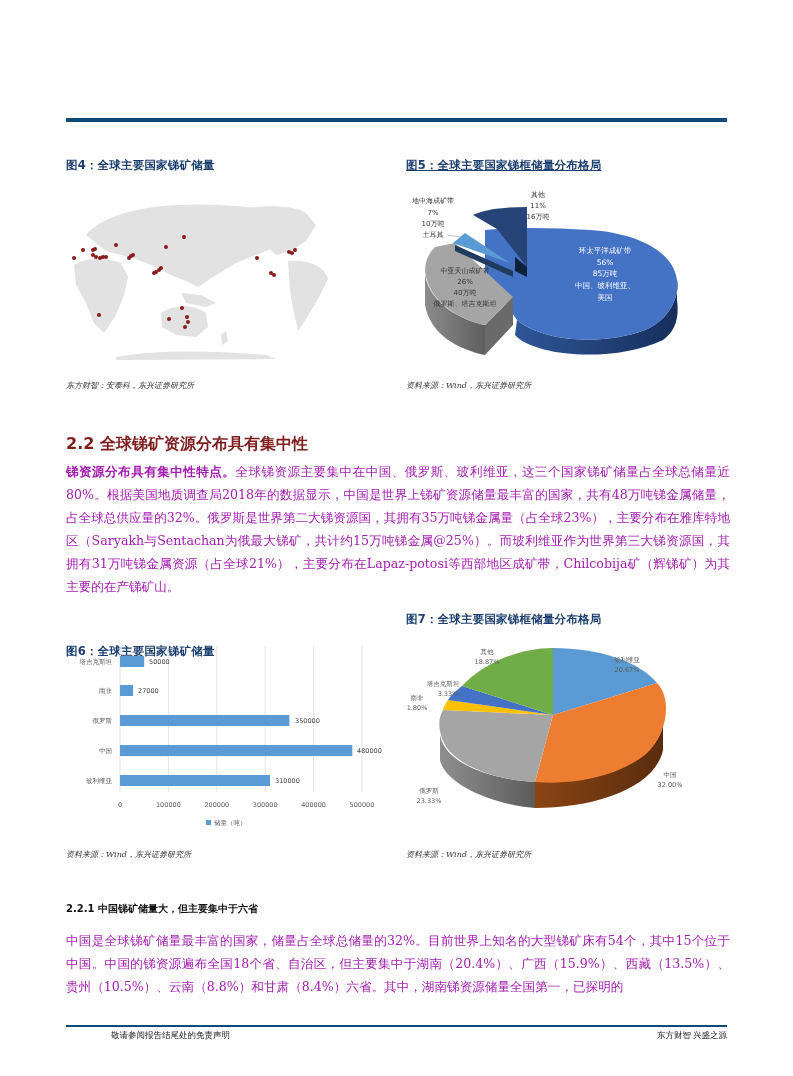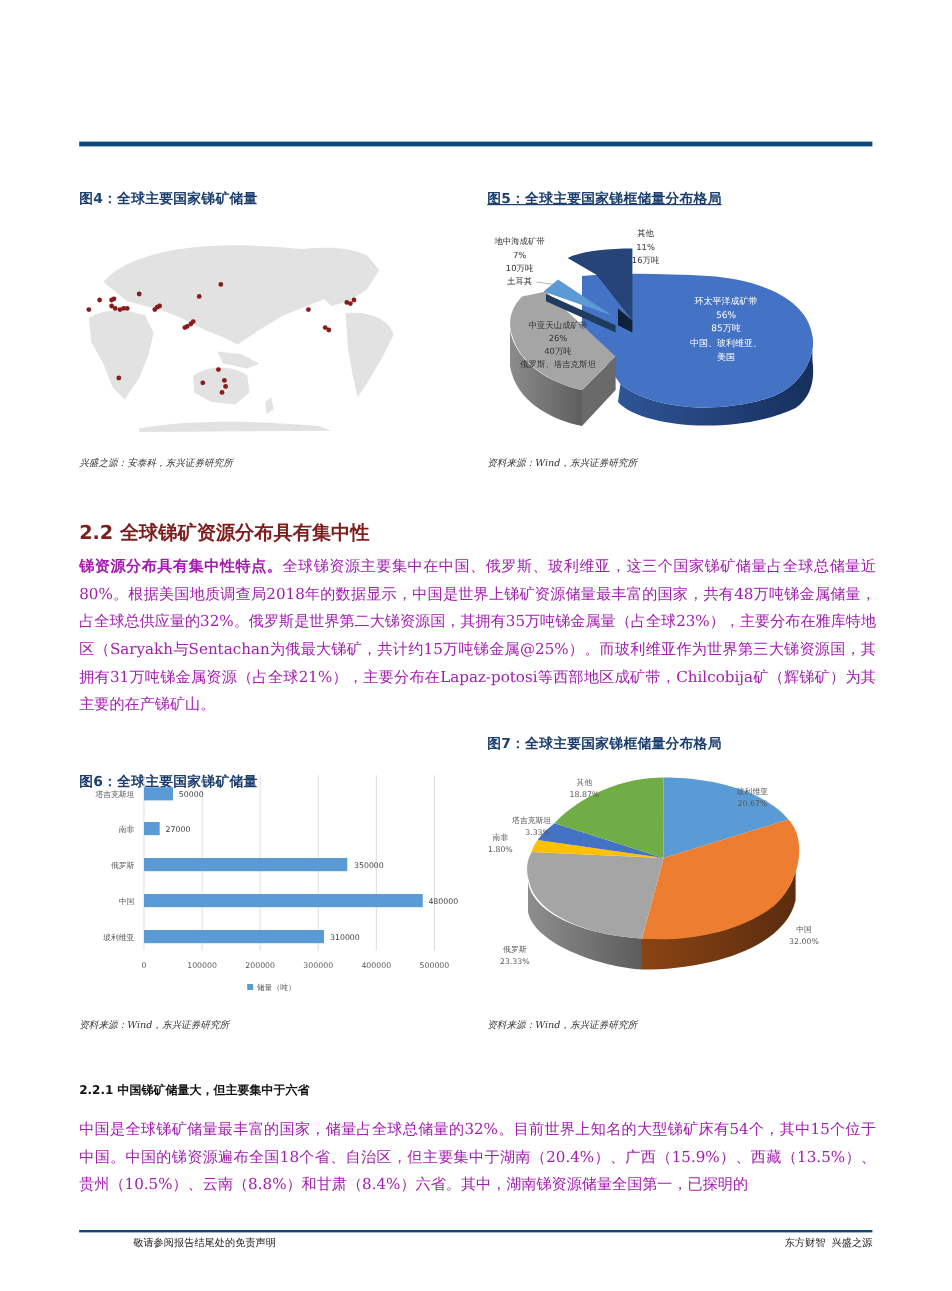--- a/index.html
+++ b/index.html
@@ -8,21 +8,21 @@
   .rule-top { position:absolute; left:66px; top:118px; width:661px; height:4px; background:#0c4a7a; }
   .rule-bot { position:absolute; left:66px; top:1025px; width:661px; height:1.5px; background:#0c4a7a; }
   .fig-title { position:absolute; font-size:11.5px; font-weight:bold; color:#1c3f70; letter-spacing:0.2px; white-space:nowrap; }
   .source { position:absolute; font-size:8px; font-style:italic; color:#333; white-space:nowrap; font-family:"DejaVu Serif", serif; }
   .h2 { position:absolute; left:66px; top:434px; font-size:16px; font-weight:bold; color:#7f1d1d; white-space:nowrap; }
   .h3 { position:absolute; left:66px; top:902px; font-size:10px; font-weight:bold; color:#111; white-space:nowrap; }
   .para { position:absolute; left:66px; width:664px; font-size:12.6px; line-height:23px; color:#a21caf;
           font-family:"DejaVu Serif", serif; text-align:justify; }
   .para b { font-weight:bold; }
   .footer-l { position:absolute; left:66px; top:1030px; font-size:8.5px; color:#222; font-family:"DejaVu Serif", serif;margin-left:45px; }
-  .footer-r { position:absolute; right:66px; top:1030px; font-size:8.5px; color:#222; font-family:Liberation Mono, monospace; }
+  .footer-r { position:absolute; right:66px; top:1030px; font-size:8.5px; color:#222; font-family:Liberation Serif, serif; }
   svg text { font-family:"DejaVu Sans", "Liberation Sans", sans-serif; }
 </style>
 </head>
 <body>
 
 <div class="rule-top"></div>
 
 <div class="fig-title" style="left:66px; top:158px;">图4：全球主要国家锑矿储量</div>
 <svg style="position:absolute; left:66px; top:195px;" width="290" height="170" viewBox="0 0 290 170">
   <rect x="0" y="0" width="290" height="170" fill="#ffffff"></rect>
@@ -71,21 +71,21 @@
       <circle cx="122" cy="127" r="2"></circle>
     <circle cx="119" cy="132" r="2"></circle>
       <circle cx="191" cy="63" r="2"></circle>
       <circle cx="205" cy="78" r="2"></circle>
       <circle cx="208" cy="80" r="2"></circle>
     <circle cx="223" cy="57" r="2"></circle>
       <circle cx="226" cy="58" r="2"></circle>
       <circle cx="229" cy="55" r="2"></circle>
   </g>
 </svg>
-<div class="source" style="left:66px; top:380px;">兴盛之源：安泰科，东兴证券研究所</div>
+<div class="source" style="left:66px; top:380px;">东方财智：安泰科，东兴证券研究所</div>
 
 <div class="fig-title" style="left:406px; top:158px;text-decoration:underline;">图5：全球主要国家锑框储量分布格局</div>
 <svg style="position:absolute; left:405px; top:185px;" width="290" height="185" viewBox="0 0 290 185">
   <defs>
     <linearGradient id="g5side1" x1="0" x2="1" y1="0" y2="0">
       <stop offset="0" stop-color="#2f5597"></stop>
         <stop offset="1" stop-color="#162f5c"></stop>
     </linearGradient>
     <linearGradient id="g5side2" x1="0" x2="1" y1="0" y2="0">
       <stop offset="0" stop-color="#8c8c8c"></stop>

